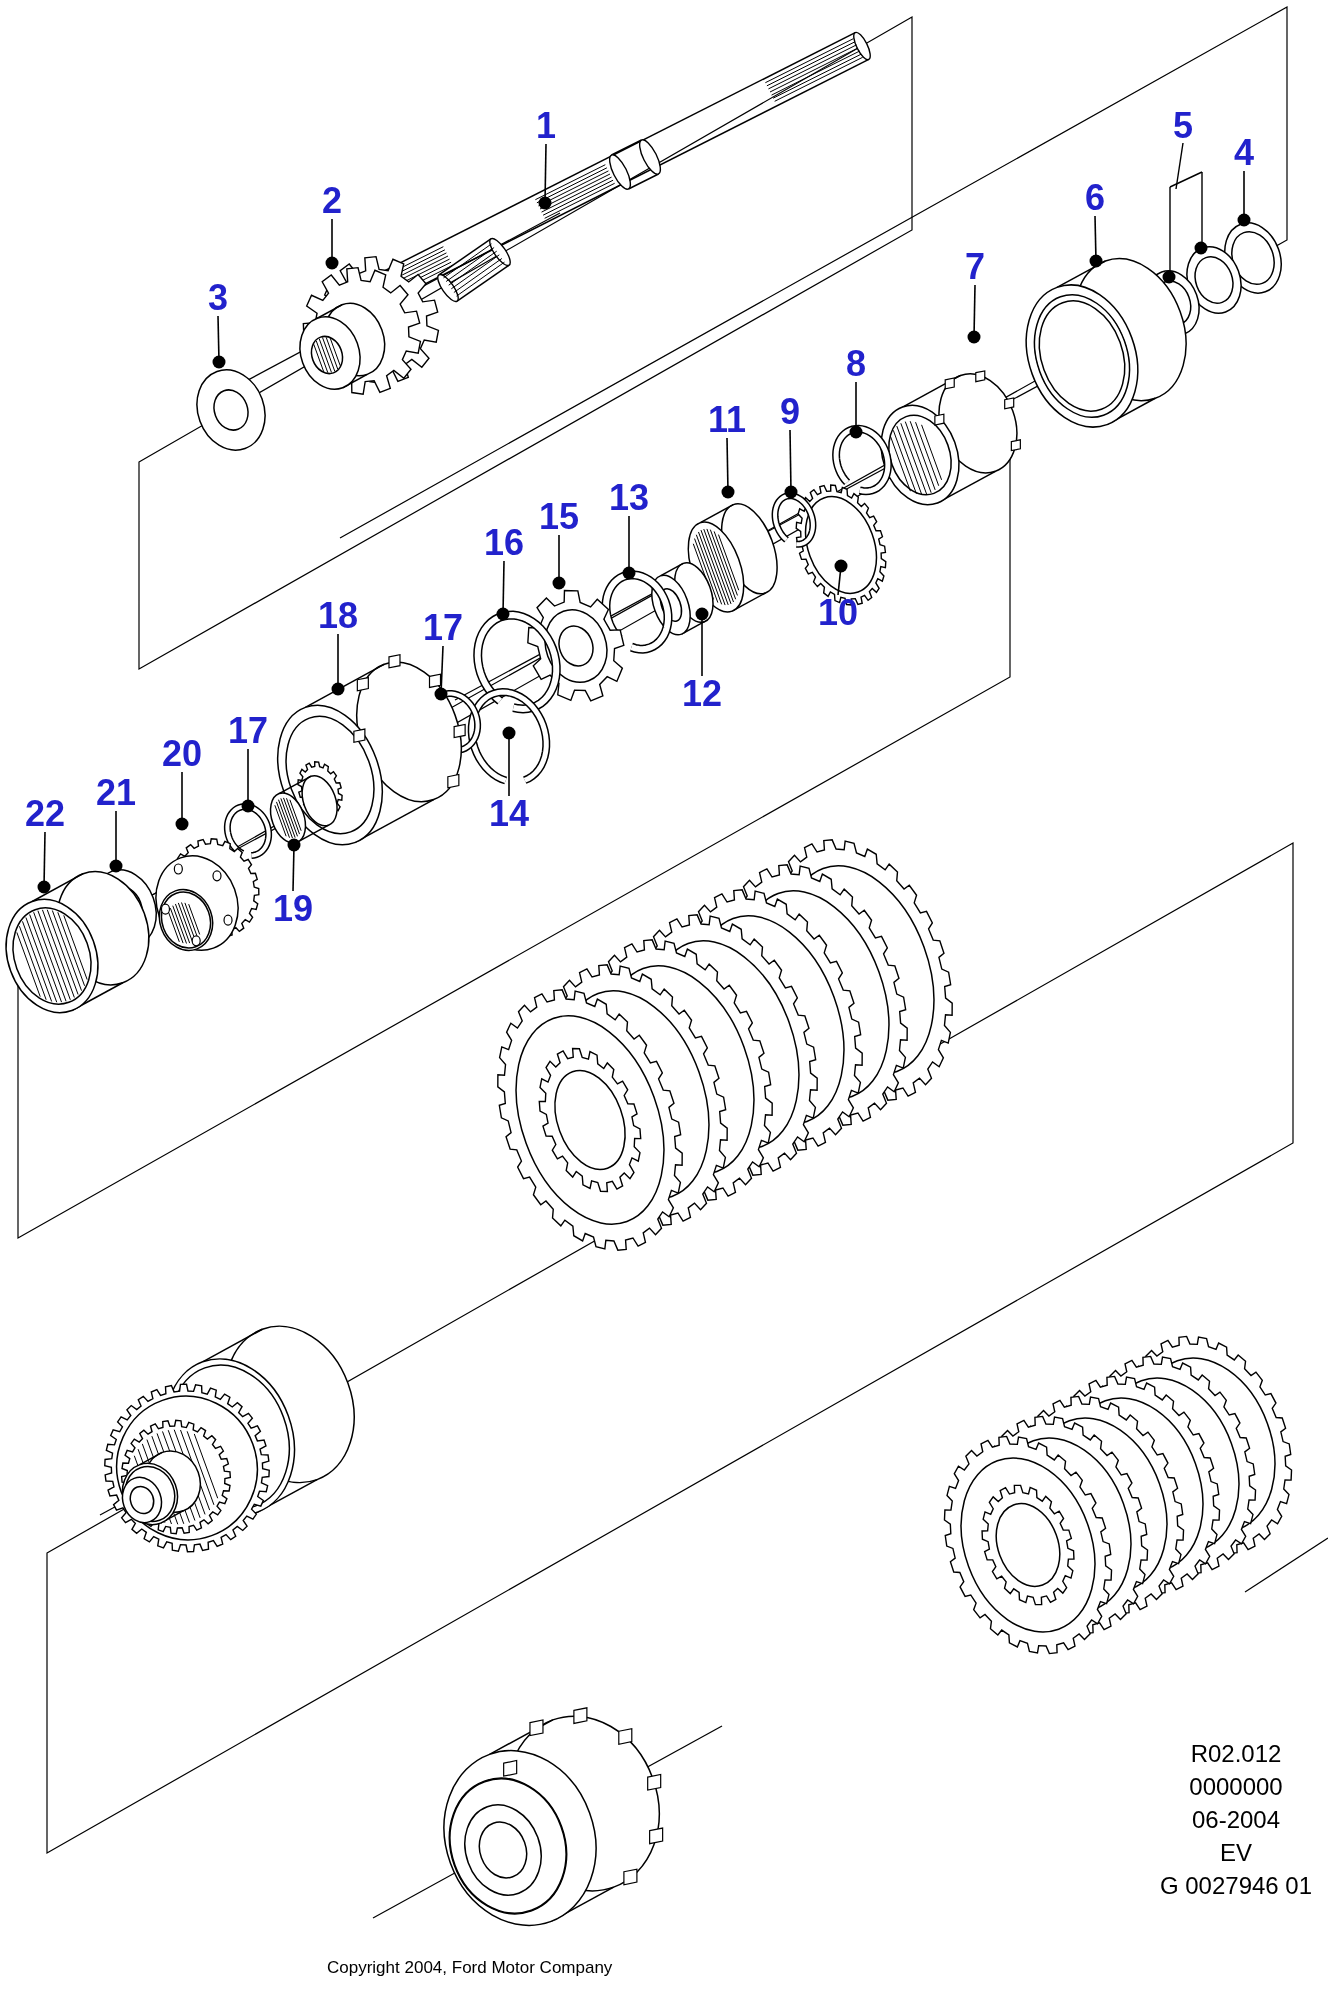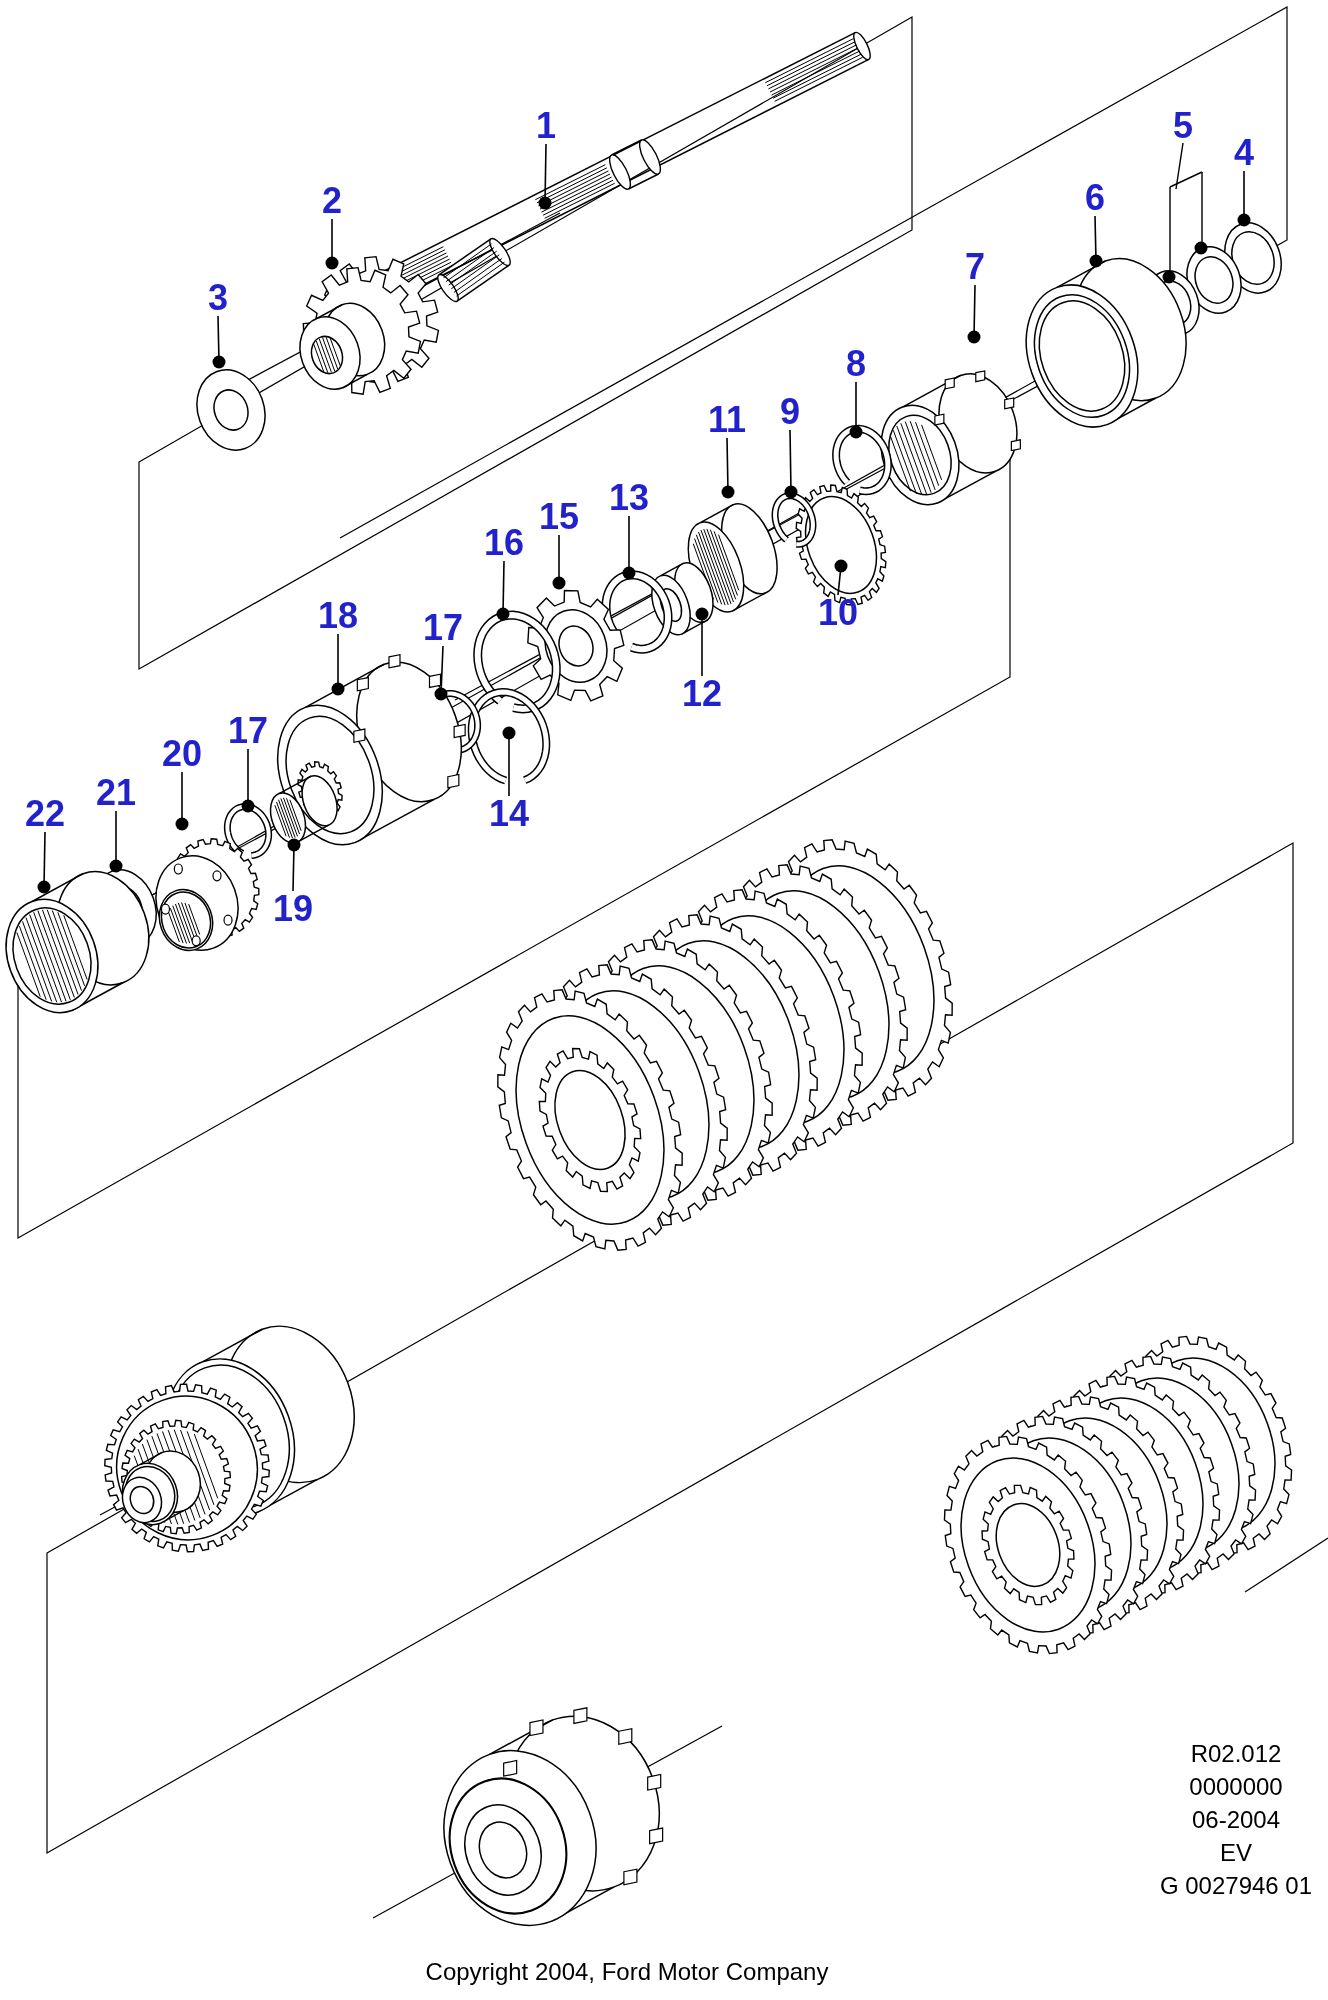--- a/index.html
+++ b/index.html
@@ -1,22 +1,22 @@
 <!DOCTYPE html>
 <html><head>
 <meta charset="utf-8">
 <style>
   html,body{margin:0;padding:0;background:#ffffff;}
   .page{position:relative;width:1328px;height:2000px;background:#fff;overflow:hidden;
         font-family:"Liberation Sans",sans-serif;}
   svg{position:absolute;left:0;top:0;}
   .titleblock{position:absolute;left:1086px;top:1737px;width:300px;text-align:center;
               font-size:24px;line-height:33px;color:#000;}
-  .copyright{position:absolute;left:327px;top:1958px;width:600px;text-align:center;
-             font-size:24px;color:#000;}
+  .copyright{position:absolute;left:327px;top:1958px;width:600px;
+             font-size:17px;color:#000;}
 </style>
 </head>
 <body>
 
 <div class="page">
   <svg id="diagram" width="1328" height="2000" viewBox="0 0 1328 2000">
       <g>
         <polygon points="139,462 912,17 912,230 139,669" fill="none" stroke="#000000" stroke-width="1.2"></polygon>
       </g>
       <g>

